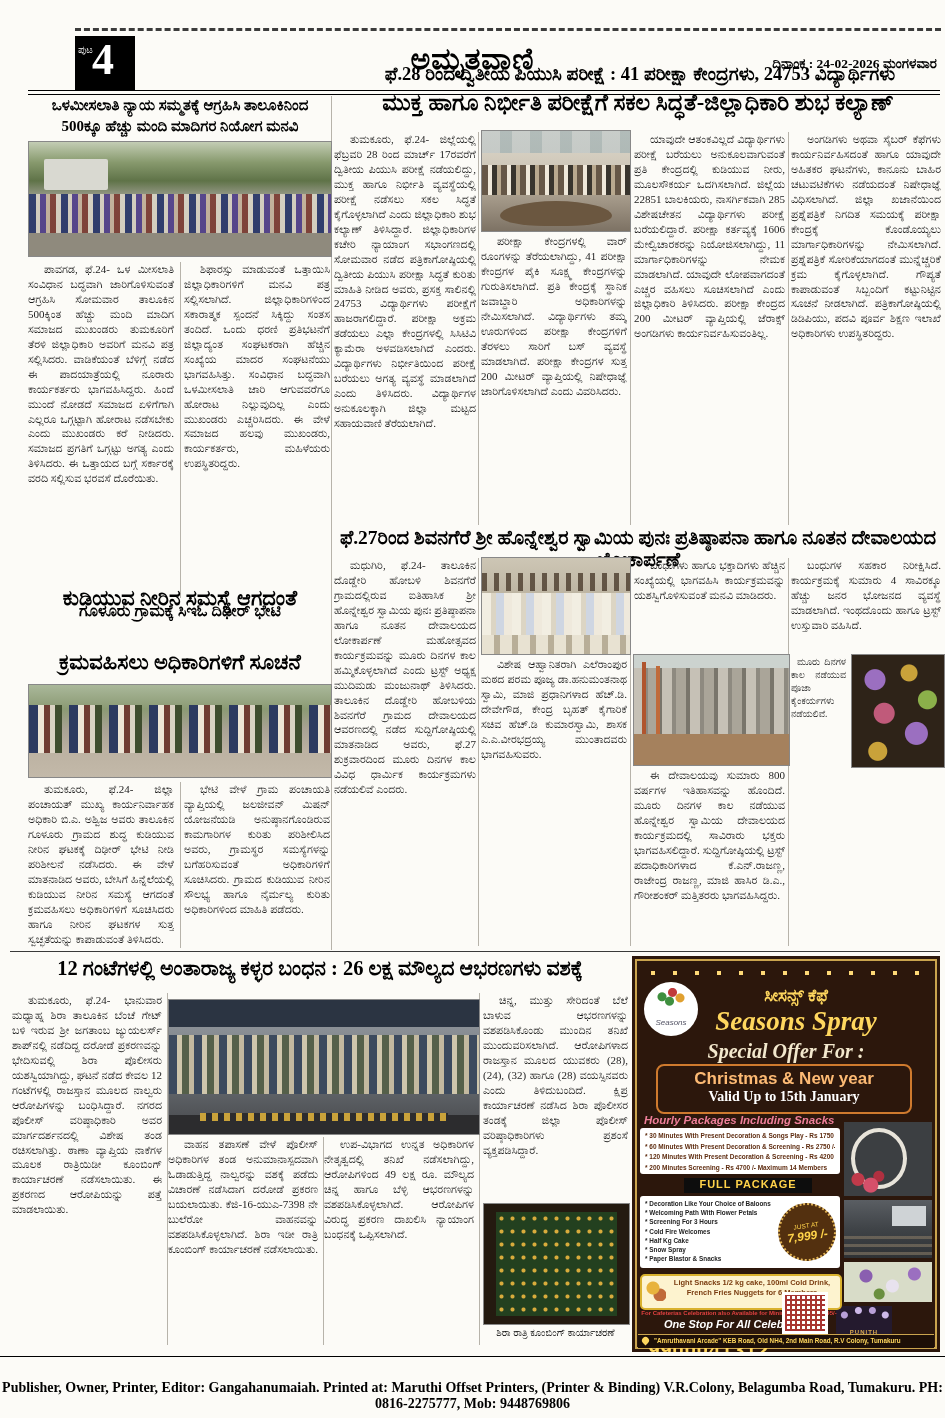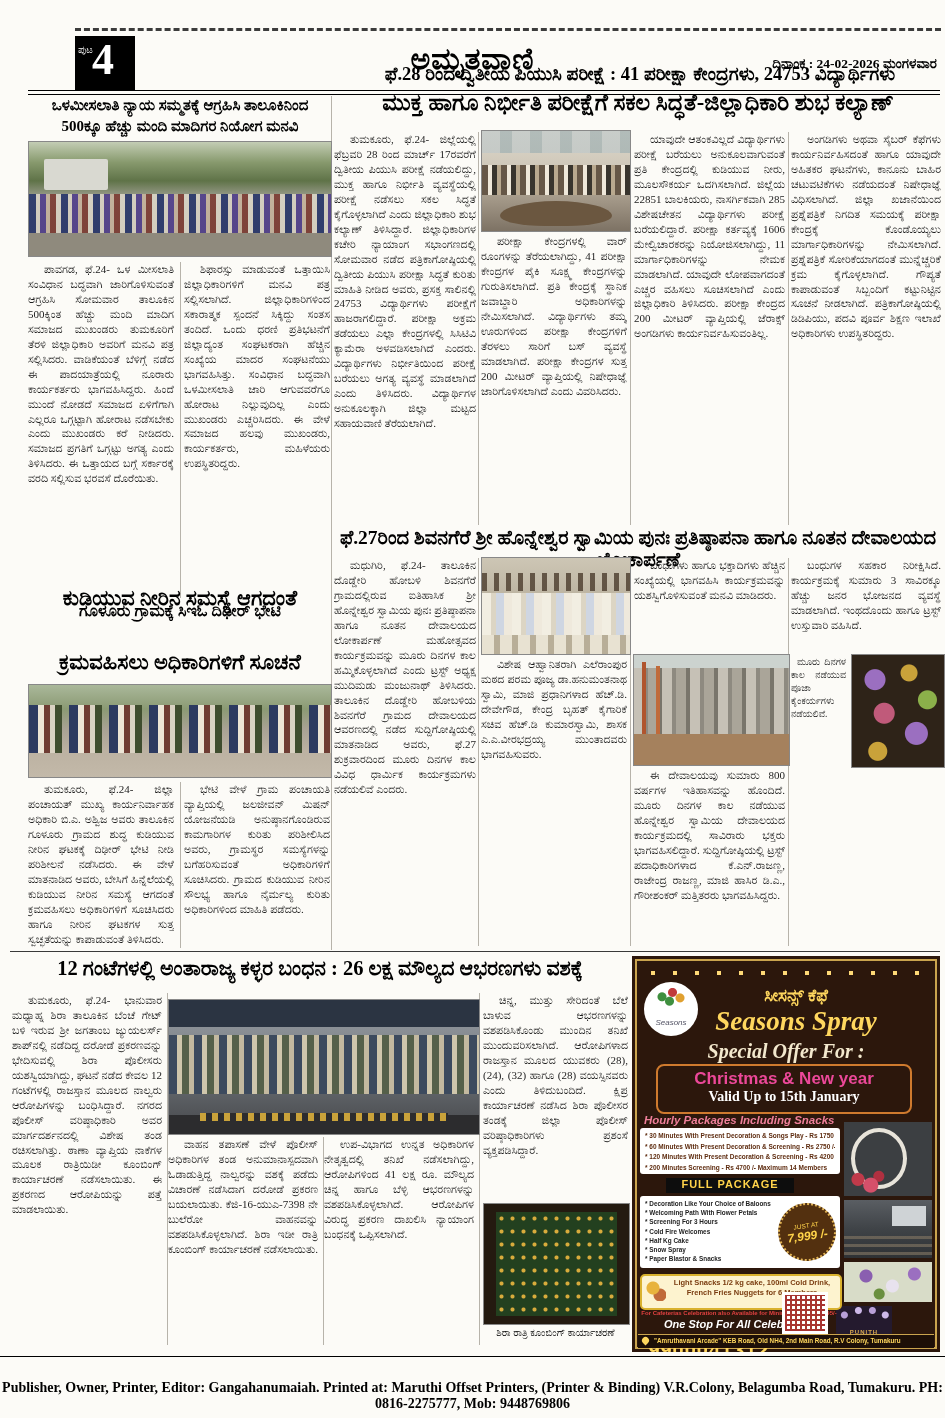--- a/index.html
+++ b/index.html
@@ -94,21 +94,21 @@
   <div class="abs bodytxt" style="left:481px;top:657px;width:146px;height:288px;">ವಿಶೇಷ ಆಹ್ವಾನಿತರಾಗಿ ಎಲೆರಾಂಪುರ ಮಠದ ಪರಮ ಪೂಜ್ಯ ಡಾ.ಹನುಮಂತನಾಥ ಸ್ವಾಮಿ, ಮಾಜಿ ಪ್ರಧಾನಿಗಳಾದ ಹೆಚ್.ಡಿ. ದೇವೇಗೌಡ, ಕೇಂದ್ರ ಬೃಹತ್ ಕೈಗಾರಿಕೆ ಸಚಿವ ಹೆಚ್.ಡಿ ಕುಮಾರಸ್ವಾಮಿ, ಶಾಸಕ ಎ.ಎ.ವೀರಭದ್ರಯ್ಯ ಮುಂತಾದವರು ಭಾಗವಹಿಸುವರು.</div>
   <div class="abs bodytxt" style="left:634px;top:558px;width:151px;height:94px;">ಬಂಧುಗಳು ಹಾಗೂ ಭಕ್ತಾದಿಗಳು ಹೆಚ್ಚಿನ ಸಂಖ್ಯೆಯಲ್ಲಿ ಭಾಗವಹಿಸಿ ಕಾರ್ಯಕ್ರಮವನ್ನು ಯಶಸ್ವಿಗೊಳಿಸುವಂತೆ ಮನವಿ ಮಾಡಿದರು.</div>
   <div class="ph" style="left:633px;top:654px;width:155px;height:110px;">
     <div style="left:0;top:0;width:100%;height:14%;background:#ccd3cf;"></div>
     <div style="left:0;top:12%;width:100%;height:62%;background:repeating-linear-gradient(90deg,#c6c1b6 0 10px,#8e8a80 10px 14px,#aaa599 14px 24px,#79756b 24px 28px);"></div>
     <div style="left:0;bottom:0;width:100%;height:28%;background:#a5815d;"></div>
     <div style="left:5%;top:6%;width:3%;height:66%;background:#b0552e;"></div>
     <div style="left:14%;top:10%;width:2.5%;height:62%;background:#c06a3a;"></div>
   </div>
   <div class="abs bodytxt" style="left:634px;top:768px;width:151px;height:178px;">ಈ ದೇವಾಲಯವು ಸುಮಾರು 800 ವರ್ಷಗಳ ಇತಿಹಾಸವನ್ನು ಹೊಂದಿದೆ. ಮೂರು ದಿನಗಳ ಕಾಲ ನಡೆಯುವ ಹೊನ್ನೇಶ್ವರ ಸ್ವಾಮಿಯ ದೇವಾಲಯದ ಕಾರ್ಯಕ್ರಮದಲ್ಲಿ ಸಾವಿರಾರು ಭಕ್ತರು ಭಾಗವಹಿಸಲಿದ್ದಾರೆ. ಸುದ್ದಿಗೋಷ್ಠಿಯಲ್ಲಿ ಟ್ರಸ್ಟ್ ಪದಾಧಿಕಾರಿಗಳಾದ ಕೆ.ಎನ್.ರಾಜಣ್ಣ, ರಾಜೇಂದ್ರ ರಾಜಣ್ಣ, ಮಾಜಿ ಹಾಸಿರ ಡಿ.ಎ., ಗೌರೀಶಂಕರ್ ಮತ್ತಿತರರು ಭಾಗವಹಿಸಿದ್ದರು.</div>
-  <div class="abs bodytxt" style="left:791px;top:558px;width:150px;height:94px;">ಬಂಧುಗಳ ಸಹಕಾರ ನಿರೀಕ್ಷಿಸಿದೆ. ಕಾರ್ಯಕ್ರಮಕ್ಕೆ ಸುಮಾರು 3 ಸಾವಿರಕ್ಕೂ ಹೆಚ್ಚು ಜನರ ಭೋಜನದ ವ್ಯವಸ್ಥೆ ಮಾಡಲಾಗಿದೆ. ಇಂಥದೊಂದು ಹಾಗೂ ಟ್ರಸ್ಟ್ ಉಸ್ತುವಾರಿ ವಹಿಸಿದೆ.</div>
+  <div class="abs bodytxt" style="left:791px;top:558px;width:150px;height:94px;">ಬಂಧುಗಳ ಸಹಕಾರ ನಿರೀಕ್ಷಿಸಿದೆ. ಕಾರ್ಯಕ್ರಮಕ್ಕೆ ಸುಮಾರು 4 ಸಾವಿರಕ್ಕೂ ಹೆಚ್ಚು ಜನರ ಭೋಜನದ ವ್ಯವಸ್ಥೆ ಮಾಡಲಾಗಿದೆ. ಇಂಥದೊಂದು ಹಾಗೂ ಟ್ರಸ್ಟ್ ಉಸ್ತುವಾರಿ ವಹಿಸಿದೆ.</div>
   <div class="abs bodytxt" style="left:791px;top:656px;width:55px;height:110px;font-size:9.5px;text-indent:6px;">ಮೂರು ದಿನಗಳ ಕಾಲ ನಡೆಯುವ ಪೂಜಾ ಕೈಂಕರ್ಯಗಳು ನಡೆಯಲಿವೆ.</div>
   <div class="ph" style="left:851px;top:654px;width:92px;height:112px;background:#2e2318;">
     <div style="left:0;top:0;width:100%;height:100%;background:
       radial-gradient(circle at 25% 22%,#9b6fc0 0 10px,transparent 11px),
       radial-gradient(circle at 62% 16%,#c9a23a 0 8px,transparent 9px),
       radial-gradient(circle at 82% 40%,#8bb04a 0 9px,transparent 10px),
       radial-gradient(circle at 35% 52%,#c05a7a 0 10px,transparent 11px),
       radial-gradient(circle at 70% 70%,#9b6fc0 0 11px,transparent 12px),
       radial-gradient(circle at 28% 86%,#c9a23a 0 9px,transparent 10px);"></div>
   </div>
@@ -124,21 +124,21 @@
 
   <div class="abs hl center" style="left:12px;top:957px;width:616px;font-size:20.5px;">12 ಗಂಟೆಗಳಲ್ಲಿ ಅಂತಾರಾಜ್ಯ ಕಳ್ಳರ ಬಂಧನ : 26 ಲಕ್ಷ ಮೌಲ್ಯದ ಆಭರಣಗಳು ವಶಕ್ಕೆ</div>
   <div class="abs bodytxt" style="left:12px;top:993px;width:150px;height:352px;">ತುಮಕೂರು, ಫೆ.24- ಭಾನುವಾರ ಮಧ್ಯಾಹ್ನ ಶಿರಾ ತಾಲೂಕಿನ ಬೆಂಚೆ ಗೇಟ್ ಬಳಿ ಇರುವ ಶ್ರೀ ಜಗತಾಂಬ ಜ್ಯುಯಲರ್ಸ್ ಶಾಪ್‌ನಲ್ಲಿ ನಡೆದಿದ್ದ ದರೋಡೆ ಪ್ರಕರಣವನ್ನು ಭೇದಿಸುವಲ್ಲಿ ಶಿರಾ ಪೊಲೀಸರು ಯಶಸ್ವಿಯಾಗಿದ್ದು, ಘಟನೆ ನಡೆದ ಕೇವಲ 12 ಗಂಟೆಗಳಲ್ಲಿ ರಾಜಸ್ತಾನ ಮೂಲದ ನಾಲ್ವರು ಆರೋಪಿಗಳನ್ನು ಬಂಧಿಸಿದ್ದಾರೆ. ನಗರದ ಪೊಲೀಸ್ ವರಿಷ್ಠಾಧಿಕಾರಿ ಅವರ ಮಾರ್ಗದರ್ಶನದಲ್ಲಿ ವಿಶೇಷ ತಂಡ ರಚಿಸಲಾಗಿತ್ತು. ಠಾಣಾ ವ್ಯಾಪ್ತಿಯ ನಾಕೆಗಳ ಮೂಲಕ ರಾತ್ರಿಯಿಡೀ ಕೂಂಬಿಂಗ್ ಕಾರ್ಯಾಚರಣೆ ನಡೆಸಲಾಯಿತು. ಈ ಪ್ರಕರಣದ ಆರೋಪಿಯನ್ನು ಪತ್ತೆ ಮಾಡಲಾಯಿತು.</div>
   <div class="ph" style="left:168px;top:999px;width:310px;height:134px;background:linear-gradient(180deg,#9aa0a6 0%,#84898f 30%,#6a6f75 55%,#55585c 80%,#46484c 100%);">
     <div style="left:0;top:0;width:100%;height:20%;background:#2b3442;"></div>
     <div style="left:0;top:26%;width:100%;height:44%;background:repeating-linear-gradient(90deg,#3c4a5e 0 8px,#cfc6ac 8px 13px,#55604a 13px 20px,#c3b9a0 20px 25px);"></div>
     <div style="left:0;bottom:0;width:100%;height:14%;background:#2c2c2e;"></div>
     <div style="left:10%;bottom:10%;width:80%;height:6%;background:repeating-linear-gradient(90deg,#c9a23a 0 6px,#2c2c2e 6px 12px);"></div>
   </div>
   <div class="abs bodytxt" style="left:168px;top:1137px;width:150px;height:208px;">ವಾಹನ ತಪಾಸಣೆ ವೇಳೆ ಪೊಲೀಸ್ ಅಧಿಕಾರಿಗಳ ತಂಡ ಅನುಮಾನಾಸ್ಪದವಾಗಿ ಓಡಾಡುತ್ತಿದ್ದ ನಾಲ್ವರನ್ನು ವಶಕ್ಕೆ ಪಡೆದು ವಿಚಾರಣೆ ನಡೆಸಿದಾಗ ದರೋಡೆ ಪ್ರಕರಣ ಬಯಲಾಯಿತು. ಕೆಜಿ-16-ಯುಎ-7398 ನೇ ಬುಲೆರೋ ವಾಹನವನ್ನು ವಶಪಡಿಸಿಕೊಳ್ಳಲಾಗಿದೆ. ಶಿರಾ ಇಡೀ ರಾತ್ರಿ ಕೂಂಬಿಂಗ್ ಕಾರ್ಯಾಚರಣೆ ನಡೆಸಲಾಯಿತು.</div>
-  <div class="abs bodytxt" style="left:324px;top:1137px;width:150px;height:208px;">ಉಪ-ವಿಭಾಗದ ಉನ್ನತ ಅಧಿಕಾರಿಗಳ ನೇತೃತ್ವದಲ್ಲಿ ತನಿಖೆ ನಡೆಸಲಾಗಿದ್ದು, ಆರೋಪಿಗಳಿಂದ 41 ಲಕ್ಷ ರೂ. ಮೌಲ್ಯದ ಚಿನ್ನ ಹಾಗೂ ಬೆಳ್ಳಿ ಆಭರಣಗಳನ್ನು ವಶಪಡಿಸಿಕೊಳ್ಳಲಾಗಿದೆ. ಆರೋಪಿಗಳ ವಿರುದ್ಧ ಪ್ರಕರಣ ದಾಖಲಿಸಿ ನ್ಯಾಯಾಂಗ ಬಂಧನಕ್ಕೆ ಒಪ್ಪಿಸಲಾಗಿದೆ.</div>
+  <div class="abs bodytxt" style="left:324px;top:1137px;width:150px;height:208px;">ಉಪ-ವಿಭಾಗದ ಉನ್ನತ ಅಧಿಕಾರಿಗಳ ನೇತೃತ್ವದಲ್ಲಿ ತನಿಖೆ ನಡೆಸಲಾಗಿದ್ದು, ಆರೋಪಿಗಳಿಂದ 49 ಲಕ್ಷ ರೂ. ಮೌಲ್ಯದ ಚಿನ್ನ ಹಾಗೂ ಬೆಳ್ಳಿ ಆಭರಣಗಳನ್ನು ವಶಪಡಿಸಿಕೊಳ್ಳಲಾಗಿದೆ. ಆರೋಪಿಗಳ ವಿರುದ್ಧ ಪ್ರಕರಣ ದಾಖಲಿಸಿ ನ್ಯಾಯಾಂಗ ಬಂಧನಕ್ಕೆ ಒಪ್ಪಿಸಲಾಗಿದೆ.</div>
   <div class="abs bodytxt" style="left:483px;top:993px;width:145px;height:206px;">ಚಿನ್ನ, ಮುತ್ತು ಸೇರಿದಂತೆ ಬೆಲೆ ಬಾಳುವ ಆಭರಣಗಳನ್ನು ವಶಪಡಿಸಿಕೊಂಡು ಮುಂದಿನ ತನಿಖೆ ಮುಂದುವರಿಸಲಾಗಿದೆ. ಆರೋಪಿಗಳಾದ ರಾಜಸ್ತಾನ ಮೂಲದ ಯುವಕರು (28), (24), (32) ಹಾಗೂ (28) ವಯಸ್ಸಿನವರು ಎಂದು ತಿಳಿದುಬಂದಿದೆ. ಕ್ಷಿಪ್ರ ಕಾರ್ಯಾಚರಣೆ ನಡೆಸಿದ ಶಿರಾ ಪೊಲೀಸರ ತಂಡಕ್ಕೆ ಜಿಲ್ಲಾ ಪೊಲೀಸ್ ವರಿಷ್ಠಾಧಿಕಾರಿಗಳು ಪ್ರಶಂಸೆ ವ್ಯಕ್ತಪಡಿಸಿದ್ದಾರೆ.</div>
   <div class="ph" style="left:483px;top:1203px;width:145px;height:120px;background:#241a10;">
     <div style="left:8%;top:7%;width:84%;height:86%;background:#23401f;"></div>
     <div style="left:8%;top:7%;width:84%;height:86%;background-image:radial-gradient(circle,#d8ab3c 1.5px,transparent 2.5px);background-size:11px 13px;"></div>
   </div>
   <div class="abs hl center" style="left:483px;top:1327px;width:145px;font-size:10px;font-weight:normal;">ಶಿರಾ ರಾತ್ರಿ ಕೂಂಬಿಂಗ್ ಕಾರ್ಯಾಚರಣೆ</div>
 
   <div id="ad">
     <div class="frame"></div>
     <div class="lights"></div>
@@ -150,34 +150,34 @@
         radial-gradient(circle at 80% 45%,#e0a030 0 4px,transparent 5px),
         radial-gradient(circle at 45% 60%,#3f8f3f 0 4px,transparent 5px);"></div>
       <div style="position:absolute;left:0;bottom:9px;width:100%;text-align:center;font-size:8px;font-style:italic;color:#556;">Seasons</div>
     </div>
 
     <div class="adtxt" style="left:74px;top:30px;width:180px;text-align:center;font-size:17px;font-weight:bold;color:#ffd75e;font-family:'Liberation Serif',serif;">ಸೀಸನ್ಸ್ ಕೆಫೆ</div>
     <div class="adtxt" style="left:44px;top:50px;width:240px;text-align:center;font-size:27px;font-style:italic;font-weight:bold;color:#ffd75e;font-family:'Liberation Serif',serif;">Seasons Spray</div>
     <div class="adtxt" style="left:0;top:84px;width:100%;text-align:center;font-size:20px;font-weight:bold;font-style:italic;color:#f3e8cd;font-family:'Liberation Serif',serif;">Special Offer For :</div>
 
     <div class="abs" style="left:24px;top:108px;width:252px;height:46px;border:2px solid #cf7a2e;border-radius:8px;">
-      <div style="text-align:center;font-size:17px;font-weight:bold;color:#ec4899;margin-top:3px;">Christmas &amp; New year</div>
+      <div style="text-align:center;font-size:17px;font-weight:bold;color:#fdba74;margin-top:3px;">Christmas &amp; New year</div>
       <div style="text-align:center;font-size:14px;font-weight:bold;color:#fff;font-family:'Liberation Serif',serif;">Valid Up to 15th January</div>
     </div>
 
     <div class="adtxt" style="left:12px;top:158px;font-size:11.5px;font-weight:bold;font-style:italic;color:#ef7f9a;">Hourly Packages Including Snacks</div>
 
     <div class="wpanel" style="left:8px;top:172px;width:200px;height:46px;">
       <div class="pkg-line">* 30 Minutes With Present Decoration &amp; Songs Play -  Rs 1750 /-</div>
       <div class="pkg-line">* 60 Minutes With Present Decoration &amp; Screening -  Rs 2750 /-</div>
       <div class="pkg-line">* 120 Minutes With Present Decoration &amp; Screening -  Rs 4200 /-</div>
       <div class="pkg-line">* 200 Minutes  Screening -  Rs 4700 /- Maximum 14 Members</div>
     </div>
 
-    <div class="abs" style="left:34px;top:222px;width:128px;height:15px;background:#0d0d0d;color:#ffd34a;text-align:center;font-size:11px;font-weight:bold;letter-spacing:1px;">
+    <div class="abs" style="left:52px;top:222px;width:128px;height:15px;background:#0d0d0d;color:#ffd34a;text-align:center;font-size:11px;font-weight:bold;letter-spacing:1px;">
       <span>FULL PACKAGE</span>
     </div>
 
     <div class="wpanel" style="left:8px;top:240px;width:200px;height:72px;">
       <div class="fp-line">* Decoration Like Your Choice of Baloons</div>
       <div class="fp-line">* Welcoming Path With Flower Petals</div>
       <div class="fp-line">* Screening For 3 Hours</div>
       <div class="fp-line">* Cold Fire Welcomes</div>
       <div class="fp-line">* Half Kg Cake</div>
       <div class="fp-line">* Snow Spray</div>

